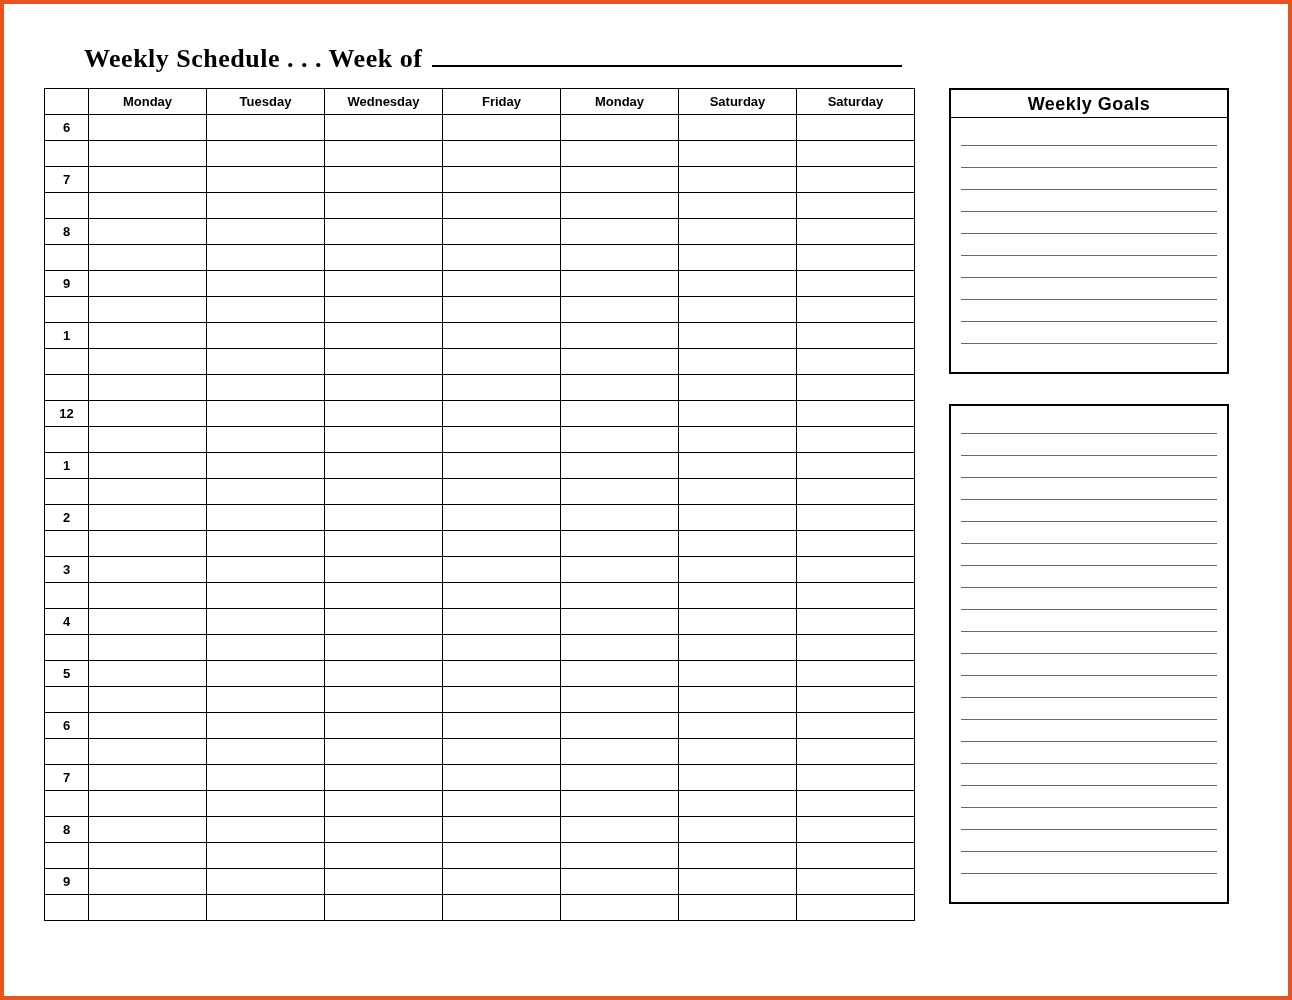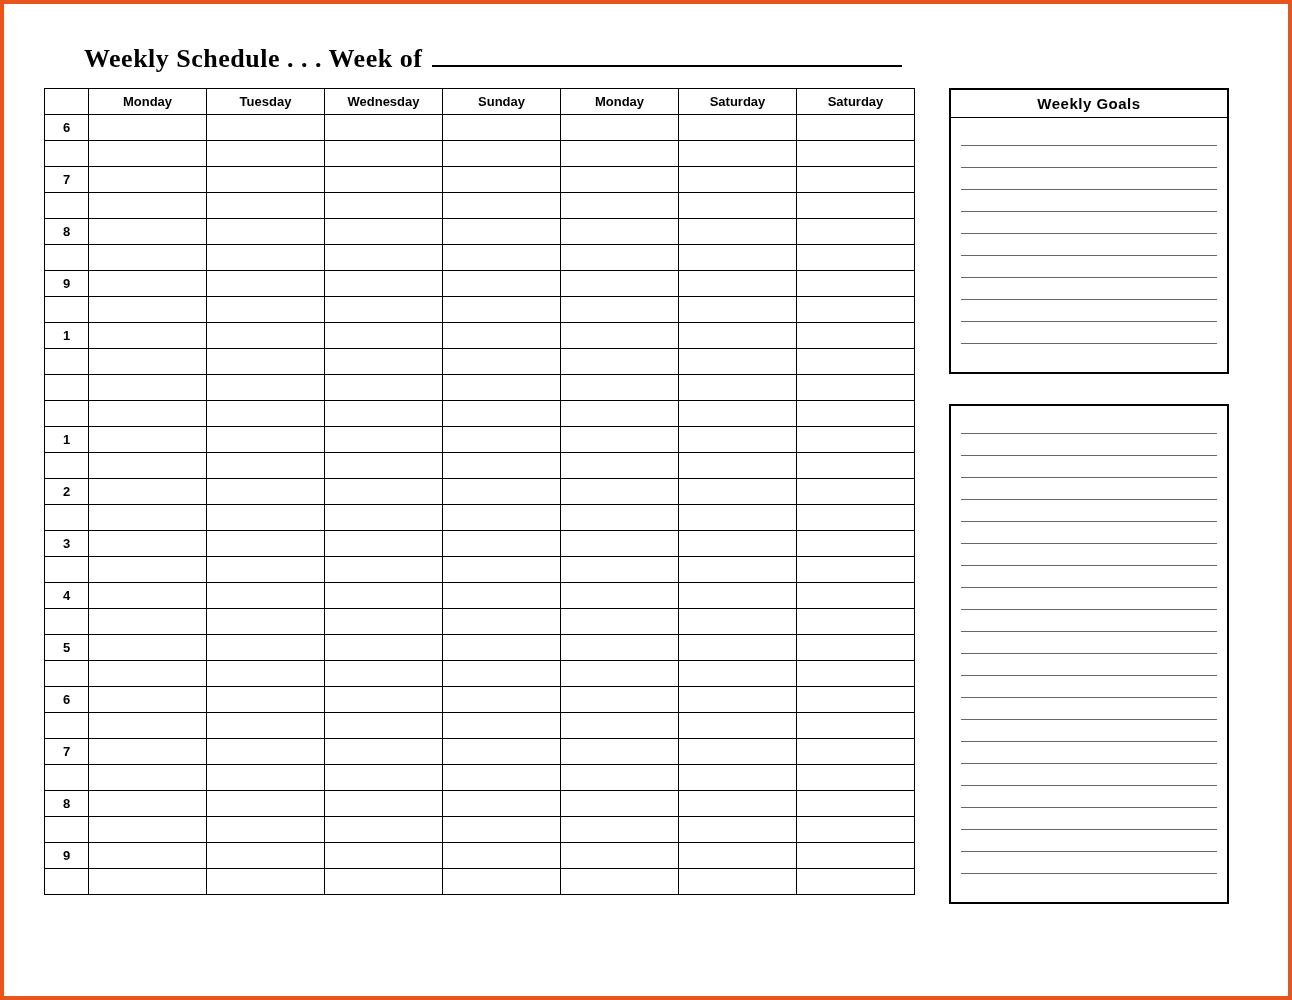--- a/index.html
+++ b/index.html
@@ -62,21 +62,21 @@
     flex-direction: column;
     gap: 30px;
     width: 280px;
   }
   .panel {
     border: 2px solid #000;
   }
   .panel-header {
     border-bottom: 1px solid #000;
     font-family: Verdana, Geneva, sans-serif;
-    font-size: 15px;
+    font-size: 18px;
     font-weight: bold;
     text-align: center;
     height: 28px;
     line-height: 28px;
     letter-spacing: 0.5px;
   }
   .panel-lines {
     padding: 6px 10px 6px 10px;
   }
   .panel-line {
@@ -97,21 +97,21 @@
 
   <div class="content-row">
 
     <table class="schedule">
       <thead>
         <tr>
           <th class="hour-col"></th>
           <th class="day-col">Monday</th>
           <th class="day-col">Tuesday</th>
           <th class="day-col">Wednesday</th>
-          <th class="day-col">Sunday</th>
+          <th class="day-col">Friday</th>
           <th class="day-col">Monday</th>
           <th class="day-col">Saturday</th>
           <th class="day-col">Saturday</th>
         </tr>
       </thead>
       <tbody id="schedule-body">
           <tr>
             <td class="hour-cell">6</td>
             <td class="slot"></td>
             <td class="slot"></td>
@@ -215,20 +215,30 @@
             <td class="hour-cell"></td>
             <td class="slot"></td>
             <td class="slot"></td>
             <td class="slot"></td>
             <td class="slot"></td>
             <td class="slot"></td>
             <td class="slot"></td>
             <td class="slot"></td>
           </tr>
           <tr>
+            <td class="hour-cell">12</td>
+            <td class="slot"></td>
+            <td class="slot"></td>
+            <td class="slot"></td>
+            <td class="slot"></td>
+            <td class="slot"></td>
+            <td class="slot"></td>
+            <td class="slot"></td>
+          </tr>
+          <tr>
             <td class="hour-cell"></td>
             <td class="slot"></td>
             <td class="slot"></td>
             <td class="slot"></td>
             <td class="slot"></td>
             <td class="slot"></td>
             <td class="slot"></td>
             <td class="slot"></td>
           </tr>
           <tr>

